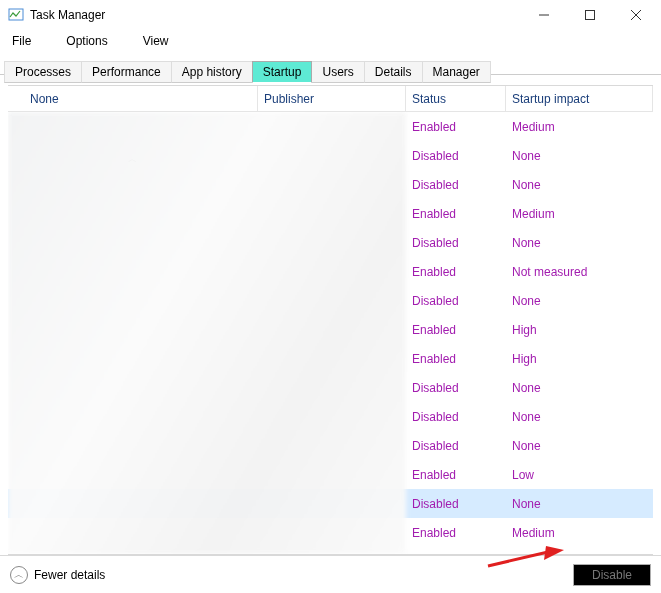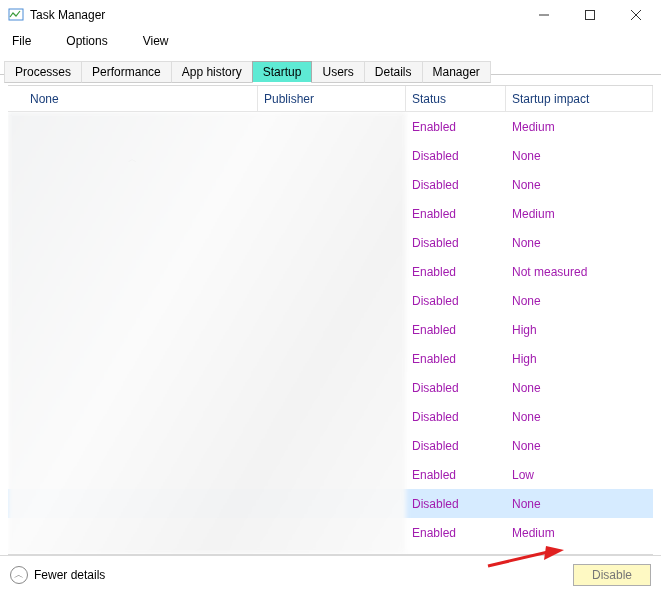--- a/index.html
+++ b/index.html
@@ -32,21 +32,21 @@
 .row.selected{background:#d6ebff;}
 .cell{padding:0 6px;color:#a21caf;}
 .cell.name{flex:0 0 250px;padding-left:22px;}
 .cell.pub{flex:0 0 148px;}
 .cell.status{flex:0 0 100px;}
 .cell.impact{flex:1;}
 .blur-overlay{position:absolute;top:0;left:0;width:398px;height:100%;background:linear-gradient(120deg,#f2f3f4 0%,#fbfbfb 40%,#f3f3f3 70%,#fafafa 100%);filter:blur(2px);opacity:0.95;}
 .footer{position:absolute;left:0;right:0;bottom:0;height:38px;border-top:1px solid #d9d9d9;display:flex;align-items:center;padding:0 10px;}
 .fewer-details{display:flex;align-items:center;gap:6px;color:#000;}
 .circle-chevron{width:18px;height:18px;border:1px solid #888;border-radius:50%;display:flex;align-items:center;justify-content:center;font-size:10px;color:#555;}
-.disable-btn{margin-left:auto;width:78px;height:22px;background:#fef9c3;border:1px solid #adadad;color:#777;display:flex;align-items:center;justify-content:center;}
+.disable-btn{margin-left:auto;width:78px;height:22px;background:#000000;border:1px solid #adadad;color:#777;display:flex;align-items:center;justify-content:center;}
 .arrow{position:absolute;bottom:18px;right:95px;pointer-events:none;}
 .arrow svg{width:80px;height:30px;}
 </style>
 </head>
 <body>
 
 <div class="titlebar">
   <span class="app-icon">
     <svg viewBox="0 0 16 16">
         <rect x="1" y="2" width="14" height="11" fill="#fff" stroke="#4a8cd6"></rect>

